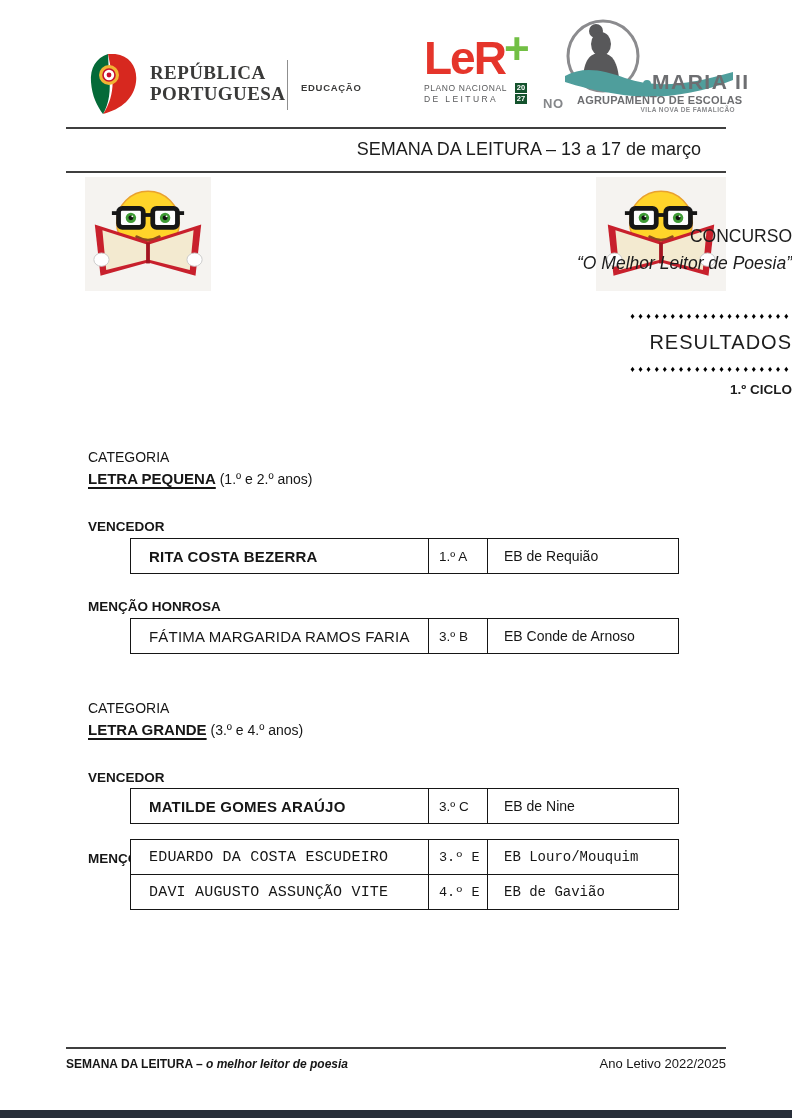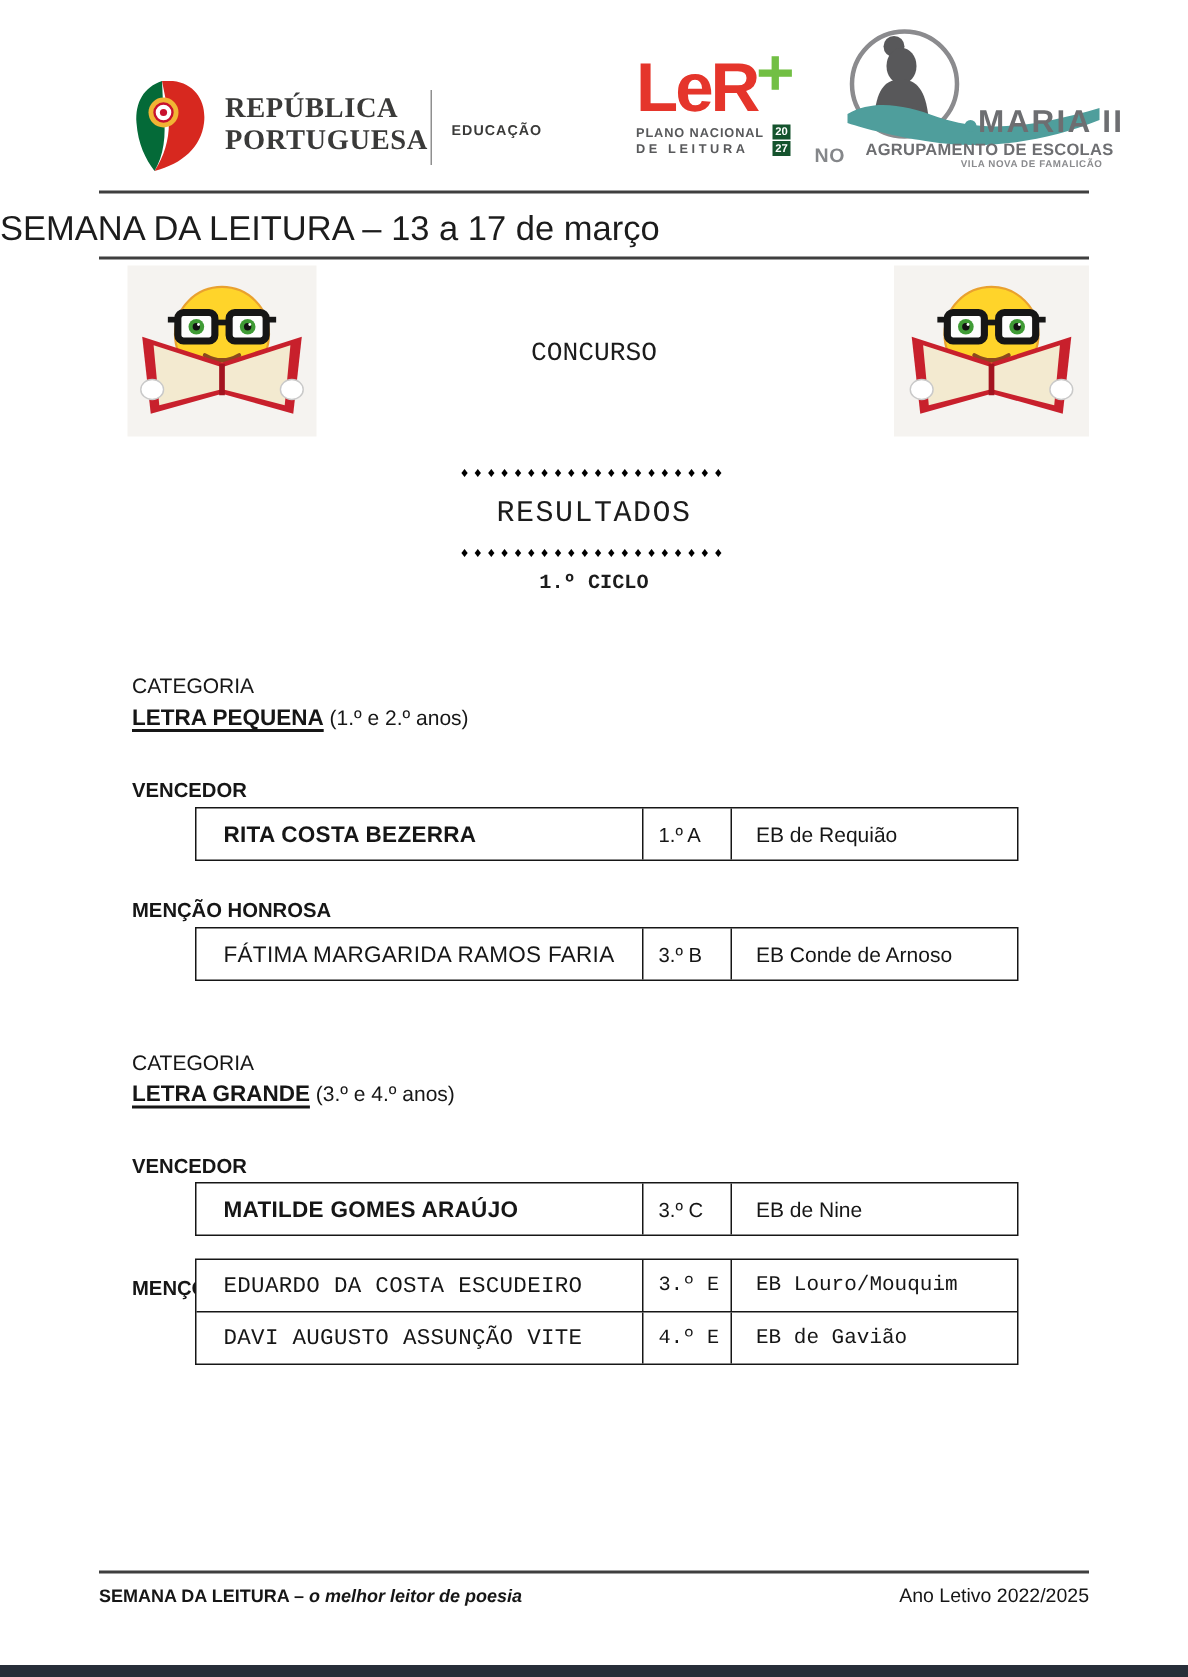--- a/index.html
+++ b/index.html
@@ -13,40 +13,40 @@
   
   .rep-name { font-family:"Liberation Serif", serif; font-weight:700; font-size:19px;
     line-height:21px; color:#3a3a39; letter-spacing:.4px; }
   .hdr-divider { width:1px; height:50px; background:#8f8f8f; }
   .ministry { font-size:9.5px; font-weight:700; letter-spacing:.7px; color:#3a3a39; }
 
   .ler-word { font-size:46px; font-weight:700; letter-spacing:-2px; color:#e5352b; line-height:44px; }
   .ler-plus { position:absolute; left:80px; top:-12px; font-size:44px; font-weight:700; color:#72bf44; }
   .ler-sub { margin-top:2px; }
   .ler-subline { display:flex; align-items:center; height:11px; }
-  .ler-subtext { font-size:8.5px; font-weight:700; color:#58595b; }
+  .ler-subtext { font-size:8.5px; font-weight:400; color:#58595b; }
   .ls1 { letter-spacing:.6px; width:88px; }
   .ls2 { letter-spacing:2.4px; width:88px; }
   .ler-box { display:inline-block; width:12px; height:10px; background:#14532d; color:#fff;
     font-size:7.5px; font-weight:700; text-align:center; line-height:10px; margin-left:3px; }
   .no-label { font-size:13px; font-weight:700; color:#85878a; letter-spacing:.5px; }
 
   .maria-name { font-size:21px; font-weight:700; color:#6d6e71; letter-spacing:1.5px; }
   .maria-org { font-size:11px; font-weight:700; color:#6d6e71; letter-spacing:.2px; }
   .maria-loc { font-size:6.5px; font-weight:700; color:#8a8b8e; letter-spacing:.4px; text-align:right; }
 
   
   .rule { height:2px; background:#3f3f3f; }
-  .banner-title { width:701px; text-align:left; font-size:23px; color:#1c1c1c; }
+  .banner-title { width:701px; text-align:right; font-size:18px; color:#1c1c1c; }
 
   
   .emoji-box { background:#f5f3f0; display:flex; align-items:center; justify-content:center; }
 
   
-  .center { width:792px; text-align:center; color:#1c1c1c;font-family:Liberation Mono, monospace; }
+  .center { width:792px; text-align:right; color:#1c1c1c; }
   .concurso { font-size:17.5px; }
   .contest-sub { font-size:17.5px; font-style:italic; }
   .diamond-sep { font-size:9px; letter-spacing:3.5px; color:#000; }
   .resultados { font-size:20px; letter-spacing:1px; }
   .ciclo { font-size:13.5px; font-weight:700; }
 
   
   .cat-label { font-size:14px; }
   .cat-name  { font-size:15px; }
   .cat-bold  { font-weight:700; text-decoration:underline; text-underline-offset:3px; text-decoration-thickness:1.5px; }
@@ -169,20 +169,21 @@
       <path d="M60 60 L116 42 L110 96 L60 82 Z" fill="#c8202c"></path>
       <path d="M59 63 L12 48 L16 90 L59 79 Z" fill="#f3ead0"></path>
       <path d="M61 63 L108 48 L104 90 L61 79 Z" fill="#f3ead0"></path>
       <path d="M58 61 L62 61 L62 83 L58 83 Z" fill="#a31420"></path>
       <ellipse cx="11" cy="79" rx="8" ry="7" fill="#ffffff" stroke="#c9c9c9"></ellipse>
       <ellipse cx="109" cy="79" rx="8" ry="7" fill="#ffffff" stroke="#c9c9c9"></ellipse>
     </svg>
   </div>
 
   <div class="abs center concurso" style="top:226px;">CONCURSO</div>
+  <div class="abs center contest-sub" style="top:253px;">“O Melhor Leitor de Poesia”</div>
 
   <div class="abs center diamond-sep" style="top:311px;">♦♦♦♦♦♦♦♦♦♦♦♦♦♦♦♦♦♦♦♦</div>
   <div class="abs center resultados" style="top:331px;">RESULTADOS</div>
   <div class="abs center diamond-sep" style="top:364px;">♦♦♦♦♦♦♦♦♦♦♦♦♦♦♦♦♦♦♦♦</div>
   <div class="abs center ciclo" style="top:382px;">1.º CICLO</div>
 
   <div class="abs cat-label" style="left:88px; top:449px;">CATEGORIA</div>
   <div class="abs cat-name" style="left:88px; top:470px;">
     <span class="cat-bold">LETRA PEQUENA</span><span class="cat-suffix"> (1.º e 2.º anos)</span>
   </div>

